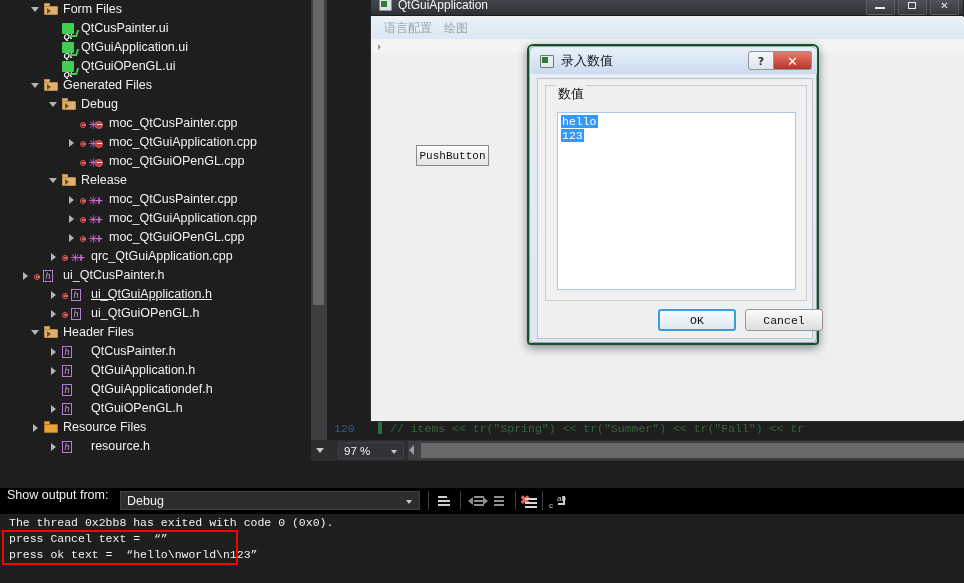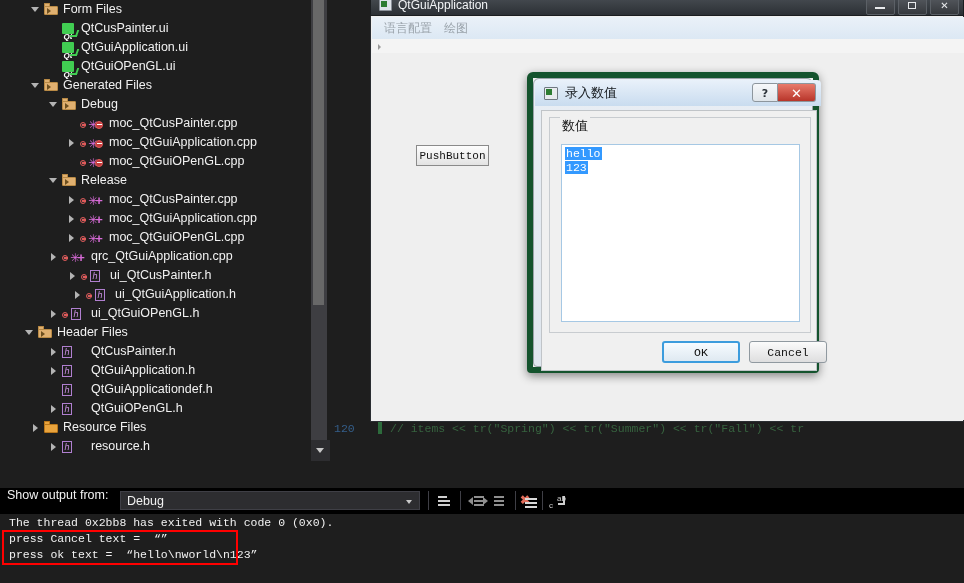--- a/index.html
+++ b/index.html
@@ -117,24 +117,24 @@
   .app-client{position:absolute;left:1px;top:37px;width:592px;height:367px;background:#efefef;}
   .pushbtn{
     position:absolute;left:44px;top:92px;width:73px;height:21px;
     background:linear-gradient(#fdfdfd,#e3e3e3);
     border:1px solid #8a8a8a;box-sizing:border-box;
     font-family:"Liberation Mono","DejaVu Sans Mono",monospace;font-size:11px;color:#111;
     display:flex;align-items:center;justify-content:center;
   }
 
   
-  .dlg{position:absolute;left:527px;top:72px;width:292px;height:301px;
+  .dlg{position:absolute;left:527px;top:44px;width:292px;height:301px;
        border-radius:6px 6px 4px 4px;
        box-shadow:0 3px 10px rgba(0,0,0,.45);
-       background:#f0f0f0;border:6px solid #14532d;box-sizing:border-box;}
+       background:#f0f0f0;border:2px solid #14532d;box-sizing:border-box;}
   .dlg-frame{position:absolute;left:0;top:0;width:100%;height:100%;
        border:1px solid #9aa2a8;box-sizing:border-box;border-radius:6px 6px 4px 4px;
        background:linear-gradient(#e9eef4,#dfe6ee);}
   .dlg-title{position:absolute;left:2px;top:2px;width:286px;height:26px;
        background:linear-gradient(#e9f1fa,#c9dcef);border-radius:4px 4px 0 0;
        display:flex;align-items:center;}
   .dlg-title .dicon{width:14px;height:13px;margin-left:9px;margin-right:7px;position:relative;
        background:#e8ebee;border:1px solid #6f7880;box-sizing:border-box;border-radius:1px;}
   .dlg-title .dicon::after{content:"";position:absolute;left:1px;top:1px;width:6px;height:6px;background:#2e7d32;}
   .dlg-title .dtxt{font-size:13px;color:#14181c;font-family:"DejaVu Sans",sans-serif;}
@@ -344,45 +344,45 @@
         </div>
         <div class="trow" style="padding-left: 48px;">
           <span class="expander collapsed"></span>
           <span class="ico ico-cpp rel">
             <i class="dash"></i>
             <i class="star">✳</i>
             <i class="plus">+</i>
           </span>
           <span class="tlabel">qrc_QtGuiApplication.cpp</span>
         </div>
-        <div class="trow" style="padding-left: 67px;">
+        <div class="trow" style="padding-left: 20px;">
           <span class="expander collapsed"></span>
           <span class="ico ico-h">
             <i class="dash"></i>
             <i class="pg"></i>
           </span>
           <span class="tlabel">ui_QtCusPainter.h</span>
         </div>
-        <div class="trow" style="padding-left: 72px;">
+        <div class="trow" style="padding-left: 48px; text-decoration: underline;">
           <span class="expander collapsed"></span>
           <span class="ico ico-h">
             <i class="dash"></i>
             <i class="pg"></i>
           </span>
           <span class="tlabel">ui_QtGuiApplication.h</span>
         </div>
         <div class="trow" style="padding-left: 48px;">
           <span class="expander collapsed"></span>
           <span class="ico ico-h">
             <i class="dash"></i>
             <i class="pg"></i>
           </span>
           <span class="tlabel">ui_QtGuiOPenGL.h</span>
         </div>
-        <div class="trow" style="padding-left: 24px;">
+        <div class="trow" style="padding-left: 30px;">
           <span class="expander expanded"></span>
           <span class="ico ico-folder">
             <i class="ft"></i>
             <i class="fb"></i>
             <i class="fa"></i>
           </span>
           <span class="tlabel">Header Files</span>
         </div>
         <div class="trow" style="padding-left: 48px;">
           <span class="expander collapsed"></span>
@@ -485,20 +485,30 @@
               <div class="te-line"><span>123</span></div>
             </div>
         </div>
       </div>
       <div class="dlg-ok">OK</div>
       <div class="dlg-cancel">Cancel</div>
     </div>
   </div>
 
   <div class="tree-dd"></div>
+  <div class="zoomrow">
+    <div class="zoombox">
+      <span class="zt">97 %</span>
+      <span class="zc"></span>
+    </div>
+    <div class="hsb">
+      <span class="lft"></span>
+      <span class="bar"></span>
+    </div>
+  </div>
 
   <div class="out-pane">
     <div class="out-bar">
       <span class="lbl">Show output from:</span>
       <span class="combo">
         <span class="cv">Debug</span>
         <span class="carrow"></span>
       </span>
       <span class="sep" style="left:428px;"></span>
       <span class="obtn" style="left:433px;">

